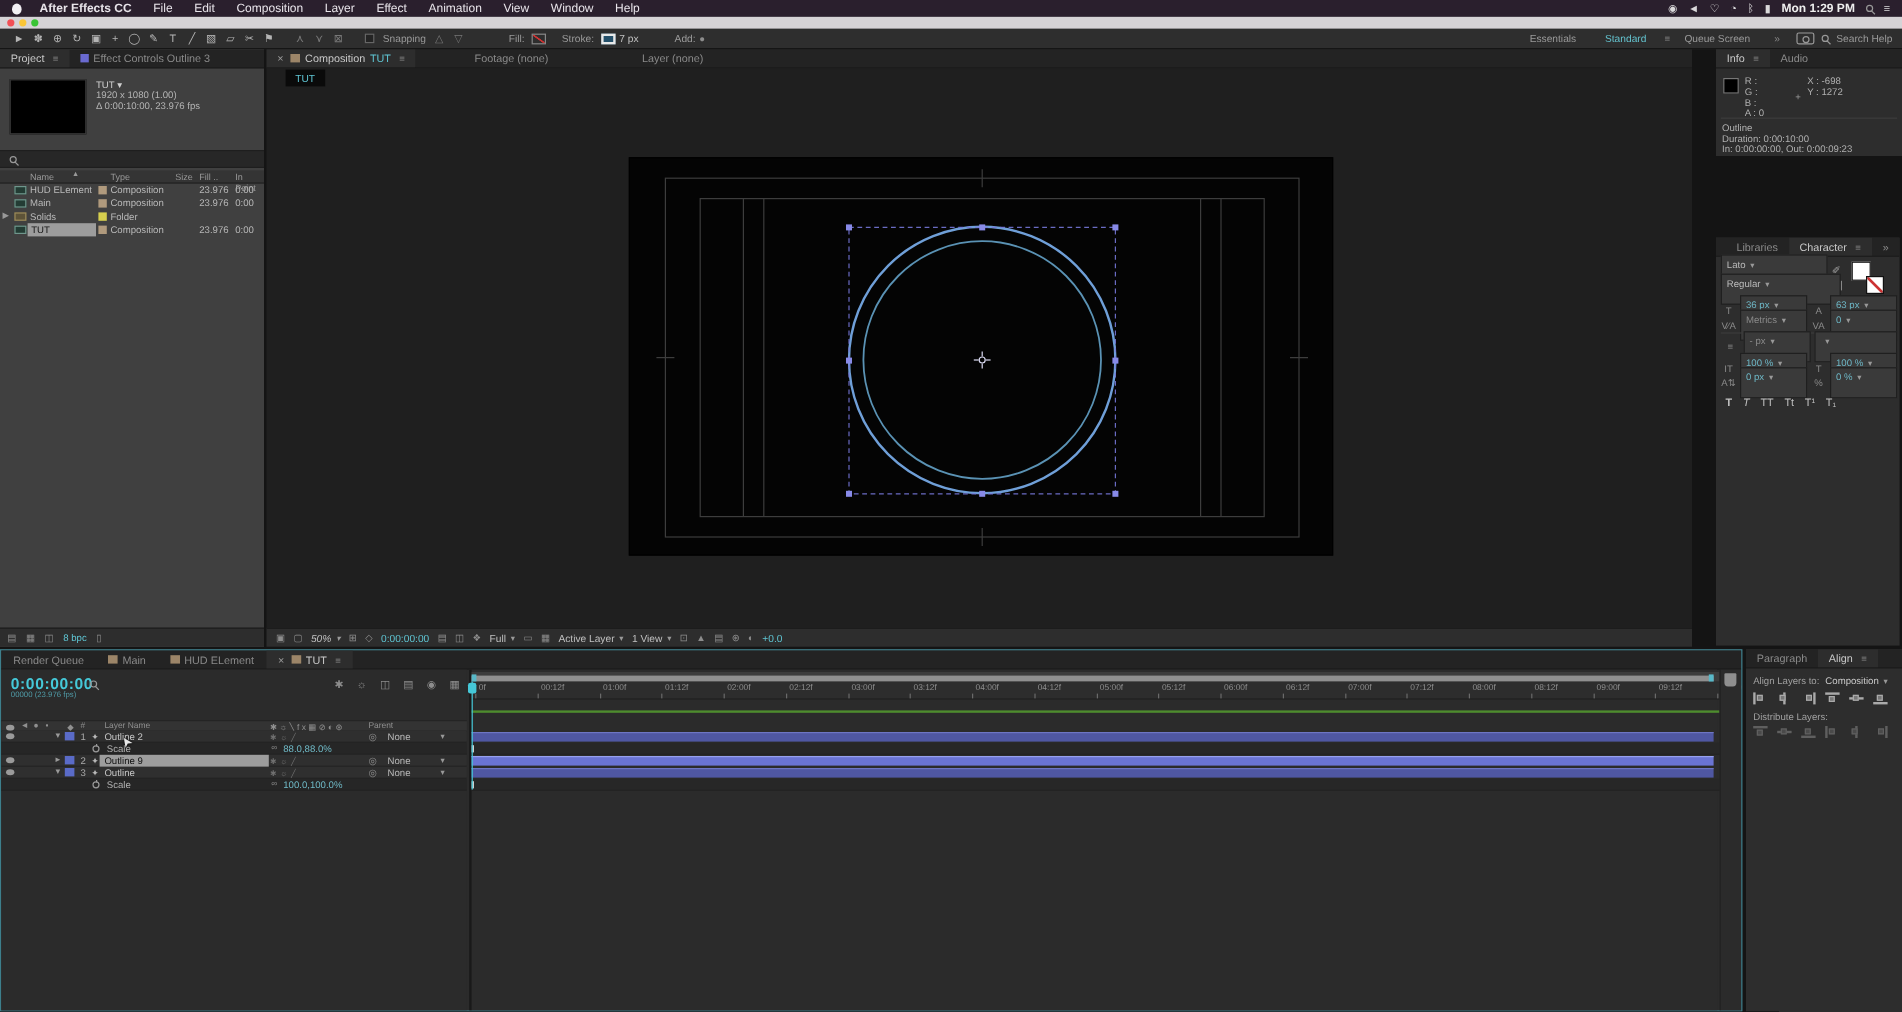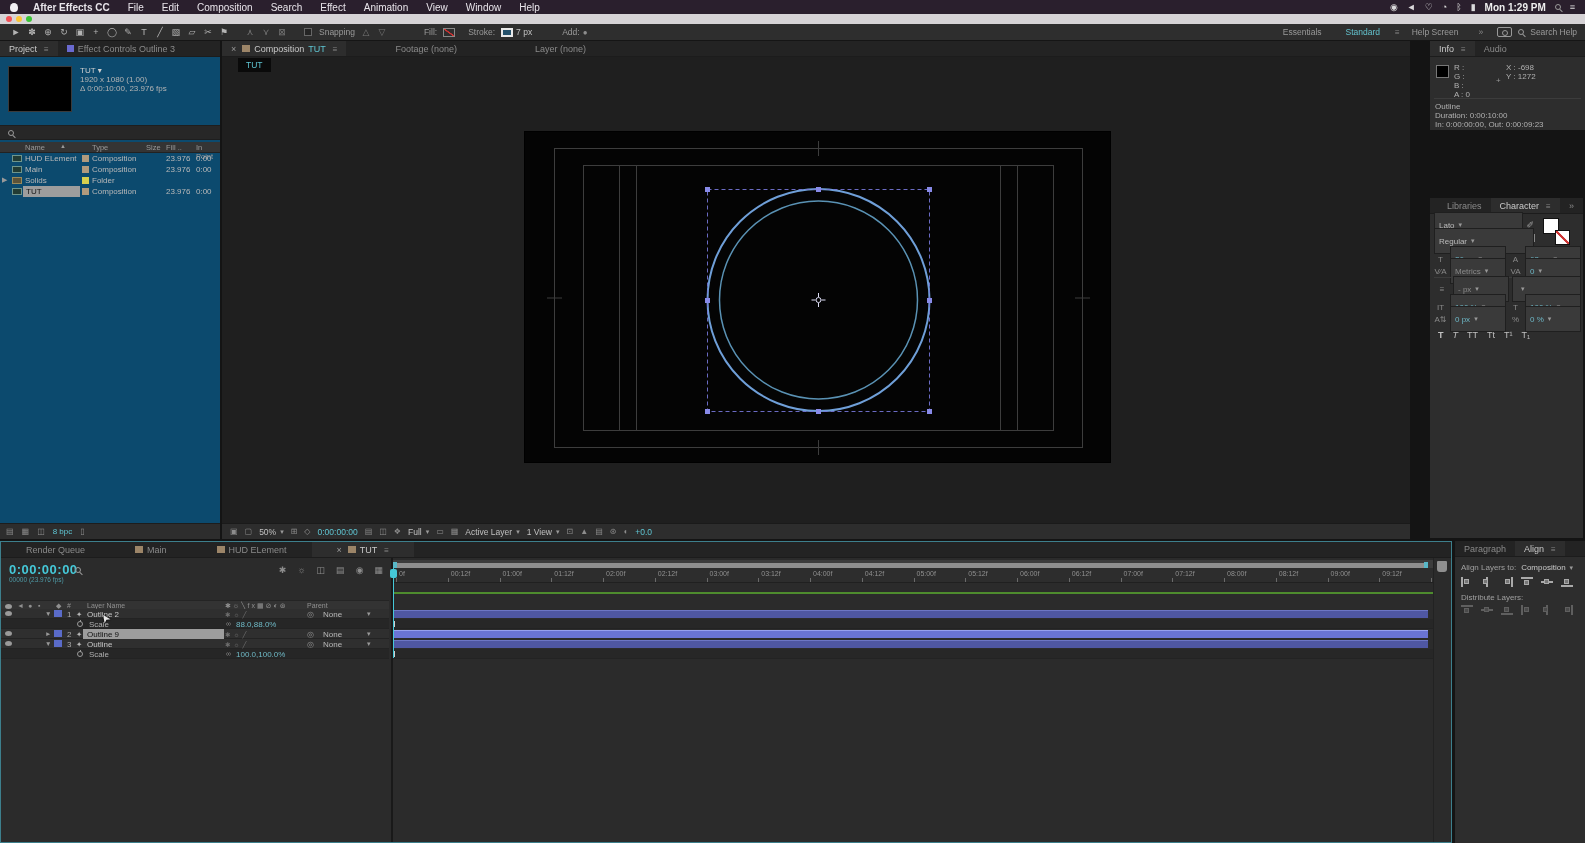--- a/index.html
+++ b/index.html
@@ -41,21 +41,21 @@
 .ptabs{height:16px;background:#232323;display:flex;align-items:stretch;font-size:9px;border-bottom:1px solid #1c1c1c}
 .tab{display:flex;align-items:center;padding:0 9px;color:#8a8a8a;white-space:nowrap;gap:4px}
 .tab.active{background:#2d2d2d;color:#c9c9c9}
 .tealtxt{color:#5fc6d4}
 .x{color:#999;margin-right:2px}
 .cico{width:8px;height:7px;background:#9c8568;display:inline-block}
 .efico{width:7px;height:7px;background:#6a6ad0;display:inline-block}
 .caret::after{content:"▾";font-size:7px;color:#999;margin-left:4px}
 .drop{display:inline-flex;align-items:center;background:#3a3a3a;border:1px solid #1f1f1f;height:13px;padding:0 5px;font-size:8.5px;color:#c9c9c9}
 
-#project-panel{left:0;top:41px;width:220px;height:498px;background:#0c4a6e}
+#project-panel{left:0;top:41px;width:220px;height:498px;background:#404040}
 #proj-thumb{position:absolute;left:8px;top:25px;width:64px;height:46px;background:#000;border:1px solid #3a3a3a}
 .pinfo{position:absolute;left:80px;font-size:8px;color:#b4b4b4;white-space:nowrap}
 #proj-search{position:absolute;left:0;top:84px;width:220px;height:15px;background:#272727;border-top:1px solid #1e1e1e;border-bottom:1px solid #1e1e1e;display:flex;align-items:center;padding:0 8px}
 #proj-header{position:absolute;left:0;top:101px;width:220px;height:11px;background:#343434;font-size:7.5px;color:#999;border-bottom:1px solid #222}
 #proj-header span{position:absolute;top:1px}
 .prow{position:absolute;left:0;width:220px;height:11px;font-size:8px;color:#b8b8b8}
 .prow span{position:absolute;top:1px;white-space:nowrap}
 .parrow{left:2px;color:#999;font-size:7px}
 .picon{left:12px;top:2px!important;width:10px;height:7px;background:#233c34;border:1px solid #6f968c}
 .picon.fold{background:#5d5338;border-color:#9a8a5a}
@@ -81,33 +81,33 @@
 #info-div{position:absolute;left:4px;top:57px;width:147px;height:1px;background:#3c3c3c}
 #preview-panel{left:1430px;top:132px;width:155px;height:64px}
 .phead{position:absolute;left:8px;top:3px;font-size:9px;color:#c9c9c9}
 #transport{position:absolute;left:0;top:14px;width:155px;text-align:center;color:#b8b8b8;font-size:8px;letter-spacing:1px}
 #transport span{margin:0 4px}
 #character-panel{left:1430px;top:198px;width:153px;height:340px}
 .crow{position:absolute;left:4px;width:147px;height:14px;display:flex;align-items:center;gap:3px}
 .cicon{width:16px;color:#8a8a8a;font-size:8px;text-align:center}
 .cval{color:#6db7c6}
 .cdim{color:#8a8a8a}
-.chdrop{display:inline-flex;align-items:center;background:#3a3a3a;border:1px solid #1f1f1f;height:12px;padding:12px 4px;font-size:8px;flex:1}
+.chdrop{display:inline-flex;align-items:flex-end;background:#3a3a3a;border:1px solid #1f1f1f;height:12px;padding:12px 4px;font-size:8px;flex:1}
 .half{width:56px;flex:none}
 #char-swatches{position:absolute;right:6px;top:20px;width:34px;height:30px}
 #fillbox{position:absolute;left:0;top:0;width:16px;height:16px;background:#fff;border:1px solid #111}
 #strokebox{position:absolute;left:12px;top:12px;width:15px;height:15px;background:#fff;border:1px solid #111;background-image:linear-gradient(to top right,transparent 42%,#c33 46%,#c33 54%,transparent 58%)}
 #bwbox{position:absolute;left:-22px;top:16px;width:14px;height:8px;background:linear-gradient(to right,#111 50%,#fff 50%);border:1px solid #888}
 #char-div{position:absolute;left:4px;top:79px;width:147px;height:1px;background:#3c3c3c}
 #faux-row{position:absolute;left:8px;top:132px;display:flex;gap:9px;color:#c0c0c0;font-size:9px}
 #faux-row .fi{font-style:italic}
 #faux-row .fb{font-weight:bold}
 
 #timeline-panel{left:0;top:541px;width:1452px;height:302px;background:#2b2b2b;border:1px solid #3d7f8c}
-.ttab{display:flex;align-items:center;padding:0 25px;color:#8a8a8a;gap:4px;white-space:nowrap;font-size:9px}
+.ttab{display:flex;align-items:center;padding:0 10px;color:#8a8a8a;gap:4px;white-space:nowrap;font-size:9px}
 .ttab.active{background:#2d2d2d;color:#c9c9c9}
 #tl-left{position:absolute;left:0;top:16px;width:388px;bottom:0;background:#2b2b2b}
 #tl-timecode{position:absolute;left:8px;top:4px;color:#45c8d8;font-size:13px;font-weight:bold;letter-spacing:.5px}
 #tl-frameinfo{position:absolute;left:8px;top:18px;color:#4f99a5;font-size:6.5px}
 #tl-search{position:absolute;left:74px;top:9px}
 #tl-icons{position:absolute;right:6px;top:7px;display:flex;gap:11px;color:#8d8d8d;font-size:9px}
 #tl-colhead{position:absolute;left:0;top:42px;width:388px;height:10px;background:#333;border-top:1px solid #242424;border-bottom:1px solid #202020;font-size:7px;color:#909090}
 #tl-colhead span{position:absolute;top:1px}
 .trow{position:absolute;left:0;width:388px;height:10px;background:#2f2f2f;border-bottom:1px solid #232323;font-size:8px}
 .trow.prop{background:#262626}
@@ -168,21 +168,21 @@
 
 <div id="root">
 
   <div id="menubar">
     <span class="apple"></span>
     <span id="menu-items">
         <span class="mitem b">After Effects CC</span>
         <span class="mitem">File</span>
         <span class="mitem">Edit</span>
         <span class="mitem">Composition</span>
-        <span class="mitem">Search</span>
+        <span class="mitem">Layer</span>
         <span class="mitem">Effect</span>
         <span class="mitem">Animation</span>
         <span class="mitem">View</span>
         <span class="mitem">Window</span>
         <span class="mitem">Help</span>
       </span>
     <span id="menu-status">
         <span class="sico">◉</span>
         <span class="sico">◄</span>
         <span class="sico">♡</span>
@@ -233,21 +233,21 @@
     <span class="fillsw"></span>
     <span class="tblbl" style="margin-left:10px">Stroke:</span>
     <span class="strokesw"></span>
     <span class="cstext">7 px</span>
     <span class="tblbl" style="margin-left:30px">Add:</span>
     <span class="csico">●</span>
     <span id="workspace" style="margin-left:auto;display:flex;align-items:center">
         <span class="ws">Essentials</span>
         <span class="ws active">Standard</span>
         <span class="pmenu"></span>
-        <span class="ws">Help Screen</span>
+        <span class="ws">Queue Screen</span>
         <span class="more">»</span>
         <span class="camico"></span>
         <span class="searchico"></span>
         <span style="color: rgb(154, 154, 154); margin-left: 6px;">Search Help</span>
       </span>
   </div>
 
   <div class="panel" id="project-panel">
     <div class="ptabs">
       <span class="tab active">
@@ -365,21 +365,21 @@
           <line x1="293.5" y1="161" x2="293.5" y2="165"></line>
             <line x1="293.5" y1="171" x2="293.5" y2="175"></line>
           <line x1="286.5" y1="168" x2="290.5" y2="168"></line>
             <line x1="296.5" y1="168" x2="300.5" y2="168"></line>
         </g>
       </svg>
     </div>
     <div id="compstatus">
         <span class="csico">▣</span>
         <span class="csico">▢</span>
-        <span class="caret" style="display: inline-flex; align-items: center;">
+        <span class="caret" style="display: inline-flex; align-items: center; font-style: italic;">
           <span class="cstext">50%</span>
         </span>
         <span class="csico">⊞</span>
         <span class="csico">◇</span>
         <span class="cstext teal">0:00:00:00</span>
         <span class="csico">▤</span>
         <span class="csico">◫</span>
         <span class="csico">❖</span>
         <span class="caret" style="display: inline-flex; align-items: center;">
           <span class="cstext">Full</span>

